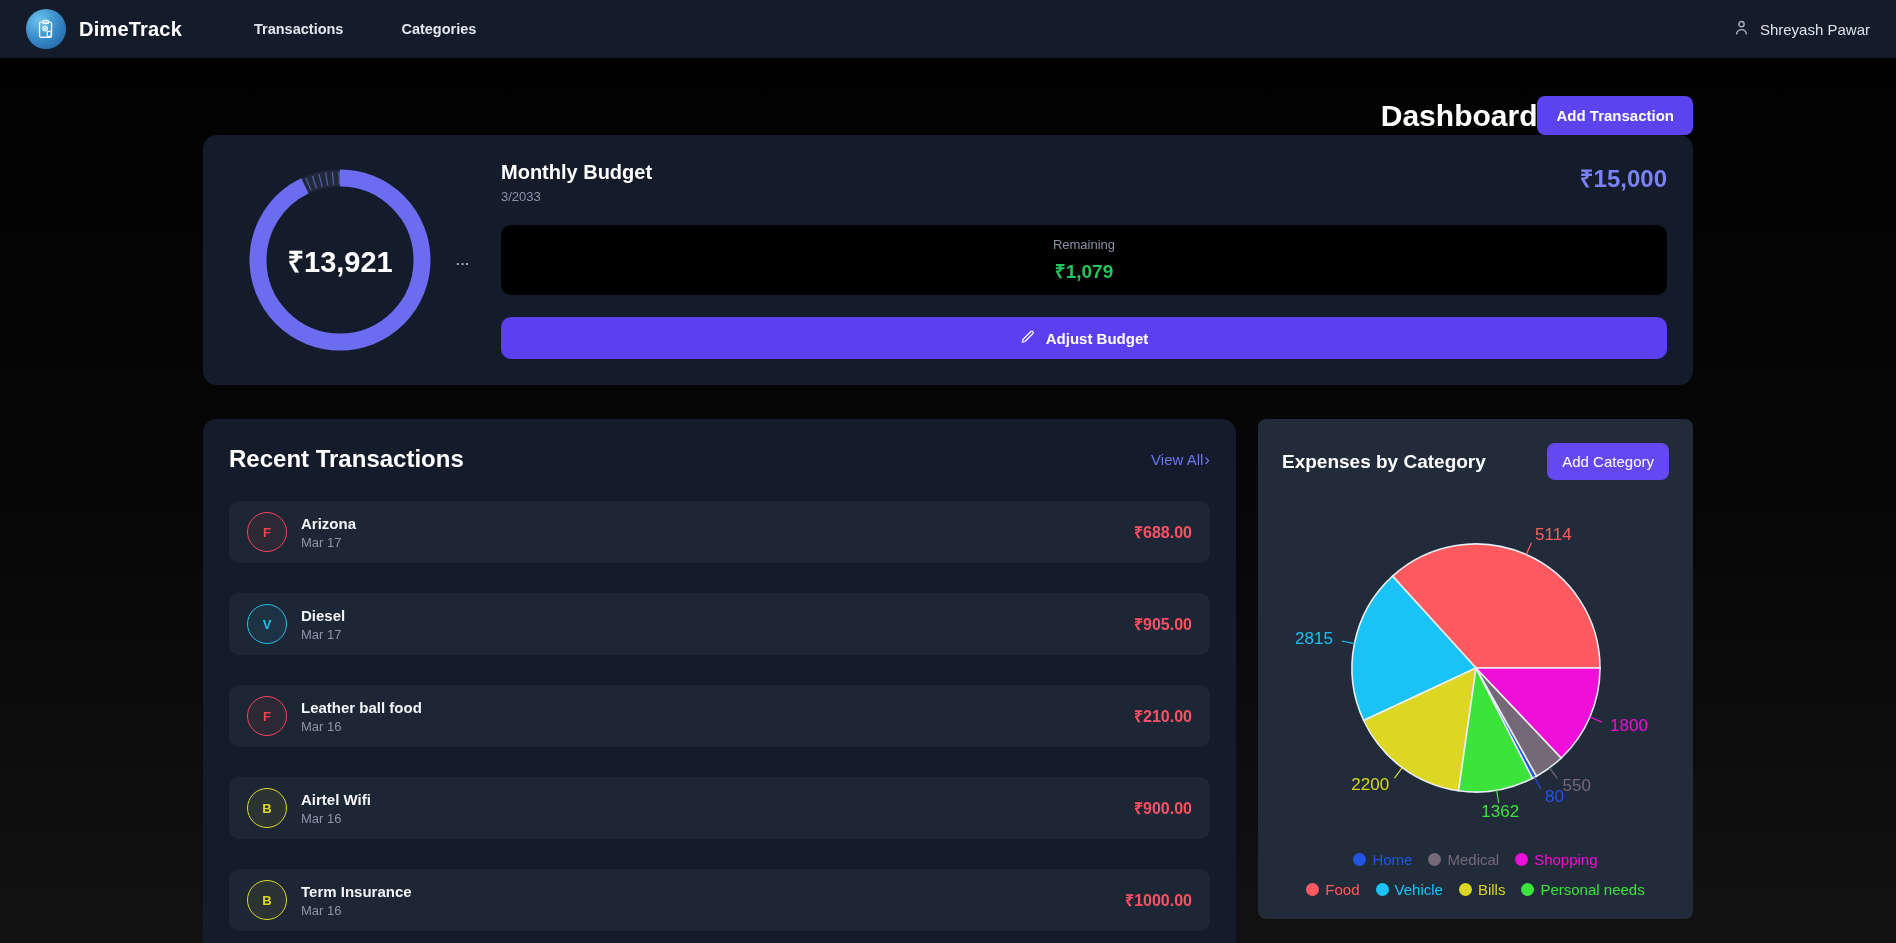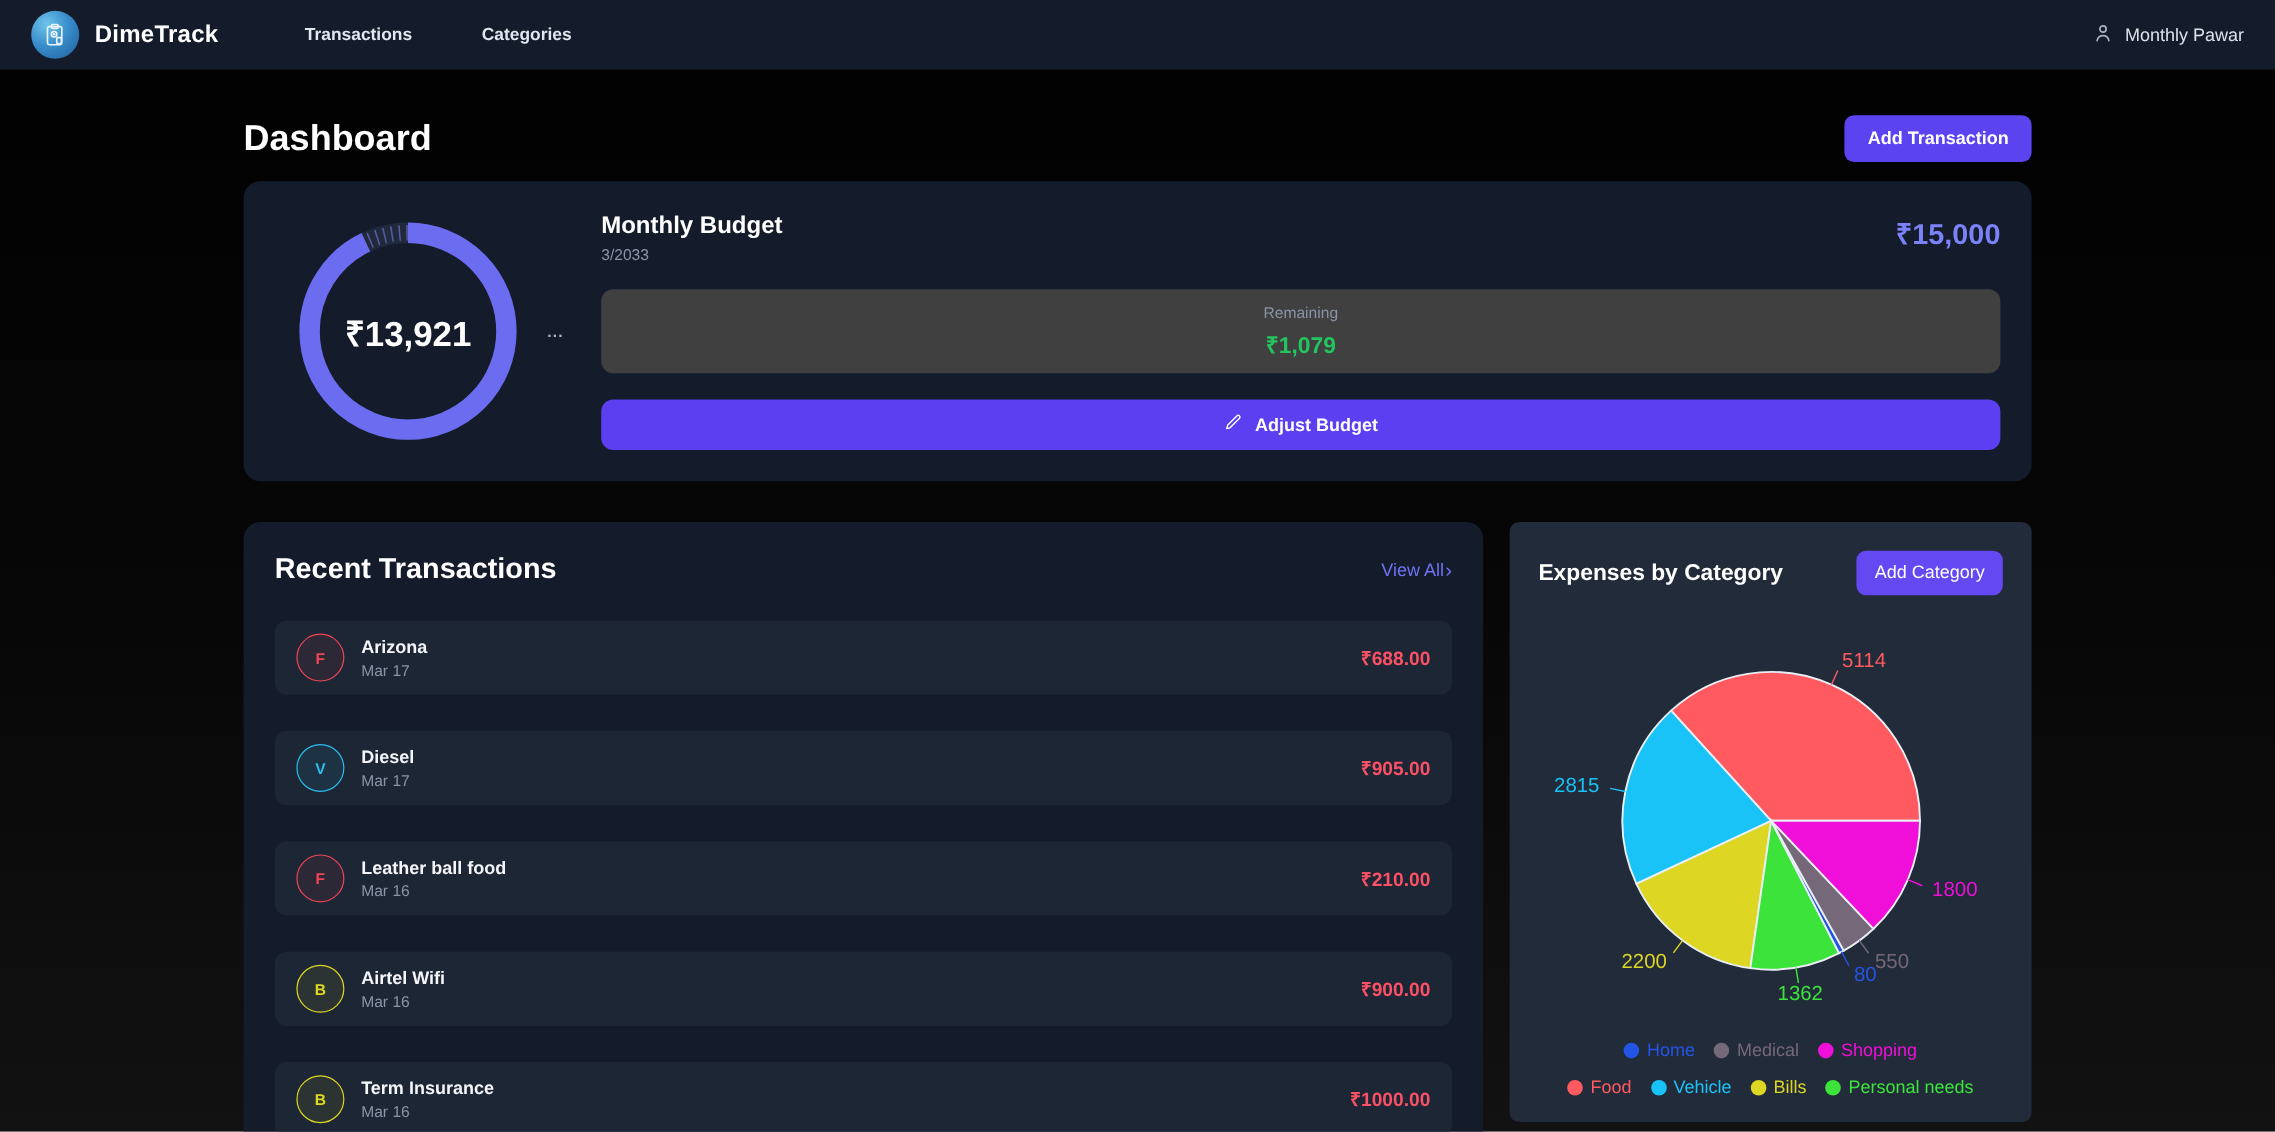--- a/index.html
+++ b/index.html
@@ -13,39 +13,39 @@
   .navbar { height:58px; background:#141c2b; display:flex; align-items:center; padding:0 26px; }
   .brand { display:flex; align-items:center; gap:13px; margin-right:72px; cursor:pointer; }
   .logo { width:40px; height:40px; border-radius:50%;
           background:radial-gradient(circle at 32% 28%, #6ec4ec 0%, #3a8ecb 45%, #1c5d9d 100%);
           display:grid; place-items:center; }
   .brand-name { font-size:20px; font-weight:700; color:#fff; letter-spacing:.2px; }
   .nav-link { font-size:14.5px; font-weight:600; color:#e2e6ee; margin-right:58px; cursor:pointer; }
   .nav-right { margin-left:auto; display:flex; align-items:center; gap:9px; font-size:15px; color:#dde1e9; cursor:pointer; }
   
   .container { width:1490px; margin:0 auto; }
-  .page-head { display:flex; justify-content:space-between; align-items:center; margin-top:38px; margin-bottom:16px; }
+  .page-head { display:flex; justify-content:flex-end; align-items:center; margin-top:38px; margin-bottom:0; }
   .page-title { font-size:30px; font-weight:700; color:#fff; }
   .btn { border:none; cursor:pointer; color:#fff; font-family:inherit; }
   .btn-add-tx { background:#5b43f0; font-size:15px; font-weight:600; padding:11px 19px; border-radius:8px; }
   
   .budget-card { background:#141b2b; border-radius:14px; padding:25px 26px; display:flex; align-items:center; gap:20px; }
   .donut-wrap { width:252px; display:flex; align-items:center; justify-content:center; gap:16px; flex:none; }
   .donut-box { position:relative; width:200px; height:200px; }
   .donut-box svg { display:block; }
   .donut-center { position:absolute; inset:0; display:grid; place-items:center;
                   font-size:29px; font-weight:700; color:#fff; }
   .donut-dots { color:#aeb6c6; font-size:13px; font-weight:700; letter-spacing:1px; }
   .budget-right { flex:1; }
   .budget-head { display:flex; justify-content:space-between; align-items:flex-start; margin-bottom:21px; }
   .budget-title { font-size:20px; font-weight:700; color:#fff; }
   .budget-period { font-size:13px; color:#8b93a7; margin-top:5px; }
   .budget-total { font-size:24px; font-weight:700; color:#7b82f7; }
   .stat-row { display:flex; gap:18px; }
-  .stat-box { flex:1; background:#404040; border-radius:10px; height:70px;
+  .stat-box { flex:1; background:#000000; border-radius:10px; height:70px;
               display:flex; flex-direction:column; align-items:center; justify-content:center; gap:6px; }
   .stat-label { font-size:13px; color:#8b93a7; }
   .stat-value { font-size:19px; font-weight:700; }
   .adjust-btn { margin-top:22px; width:100%; height:42px; background:#5b3ff0; border-radius:10px;
                 font-size:15px; font-weight:600; display:flex; align-items:center; justify-content:center; gap:10px; }
   
   .grid { display:grid; grid-template-columns:1033px 435px; gap:22px; margin-top:34px; align-items:start; }
   .tx-card { background:#141b2b; border-radius:14px; padding:26px; height:640px; }
   .tx-head { display:flex; justify-content:space-between; align-items:center; margin-bottom:28px; }
   .tx-title { font-size:24px; font-weight:700; color:#fff; }
@@ -87,21 +87,21 @@
   </div>
   <span class="nav-link">Transactions</span>
   <span class="nav-link">Categories</span>
   <div class="nav-right">
     <span>
       <svg viewBox="0 0 24 24" width="19" height="19" fill="none" stroke="#aab1c0" stroke-width="1.8" stroke-linecap="round">
         <circle cx="12" cy="7.8" r="3.3"></circle>
         <path d="M5.8 20c.7-3.5 3.3-5.3 6.2-5.3s5.5 1.8 6.2 5.3"></path>
       </svg>
     </span>
-    <span>Monthly Pawar</span>
+    <span>Shreyash Pawar</span>
   </div>
 </div>
 
 <div class="container">
 
   <div class="page-head">
     <div class="page-title">Dashboard</div>
     <button class="btn btn-add-tx">Add Transaction</button>
   </div>
 

